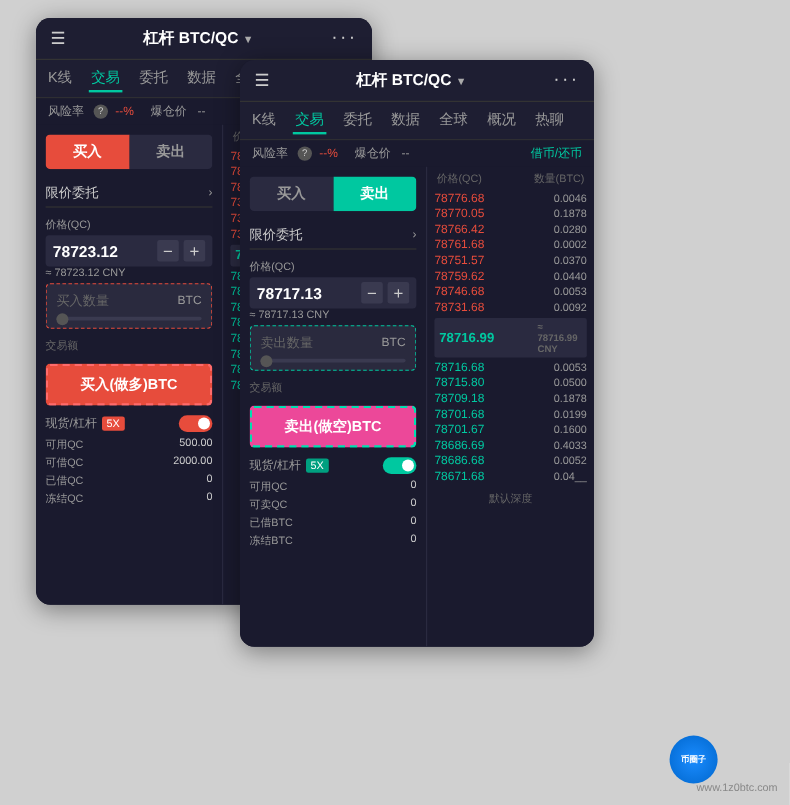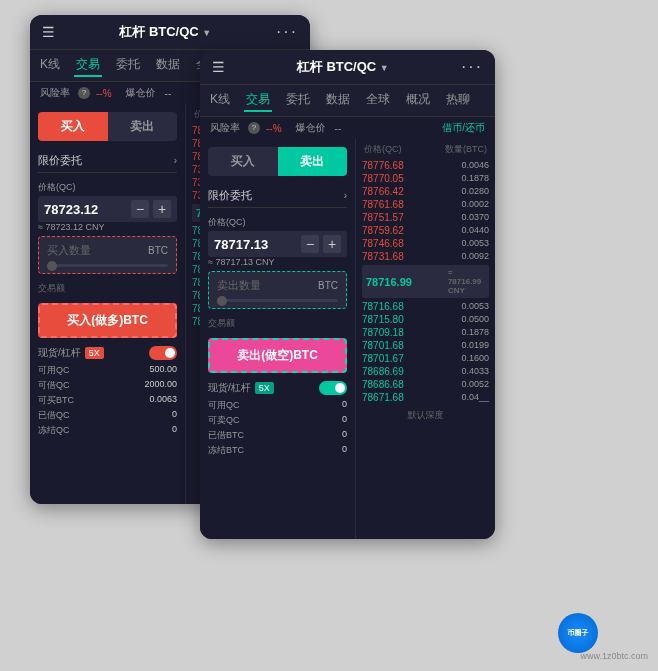--- a/index.html
+++ b/index.html
@@ -561,24 +561,20 @@
         <div>
           <div class="stats-row">
             <span>可用QC</span>
             <span class="val">500.00</span>
           </div>
           <div class="stats-row">
             <span>可借QC</span>
             <span class="val">2000.00</span>
           </div>
           <div class="stats-row">
-            <span>可买BTC</span>
-            <span class="val">0.0063</span>
-          </div>
-          <div class="stats-row">
             <span>已借QC</span>
             <span class="val">0</span>
           </div>
           <div class="stats-row">
             <span>冻结QC</span>
             <span class="val">0</span>
           </div>
         </div>
       </div>
 

